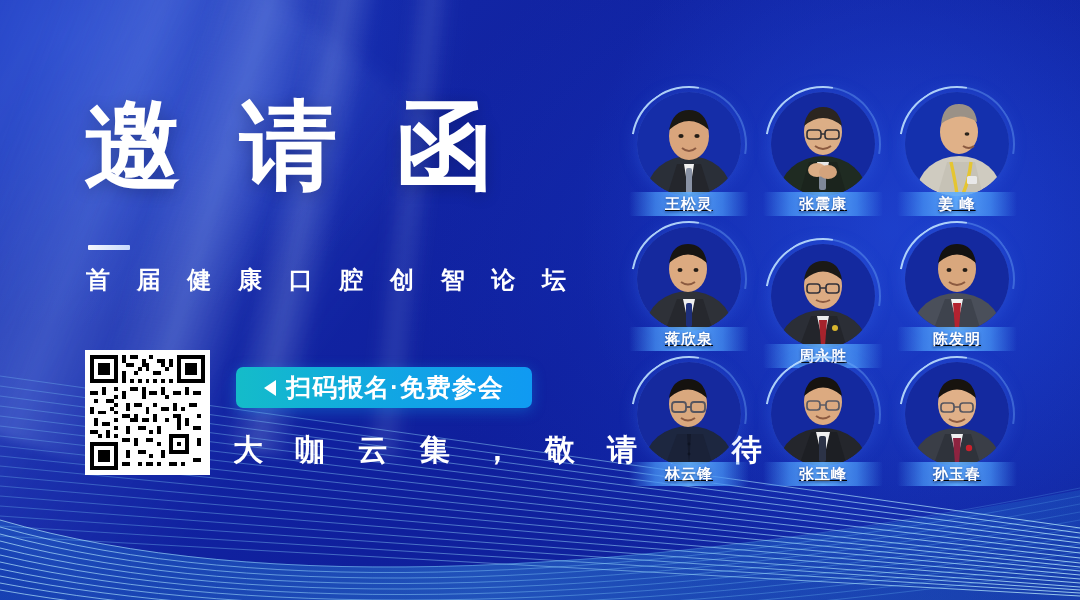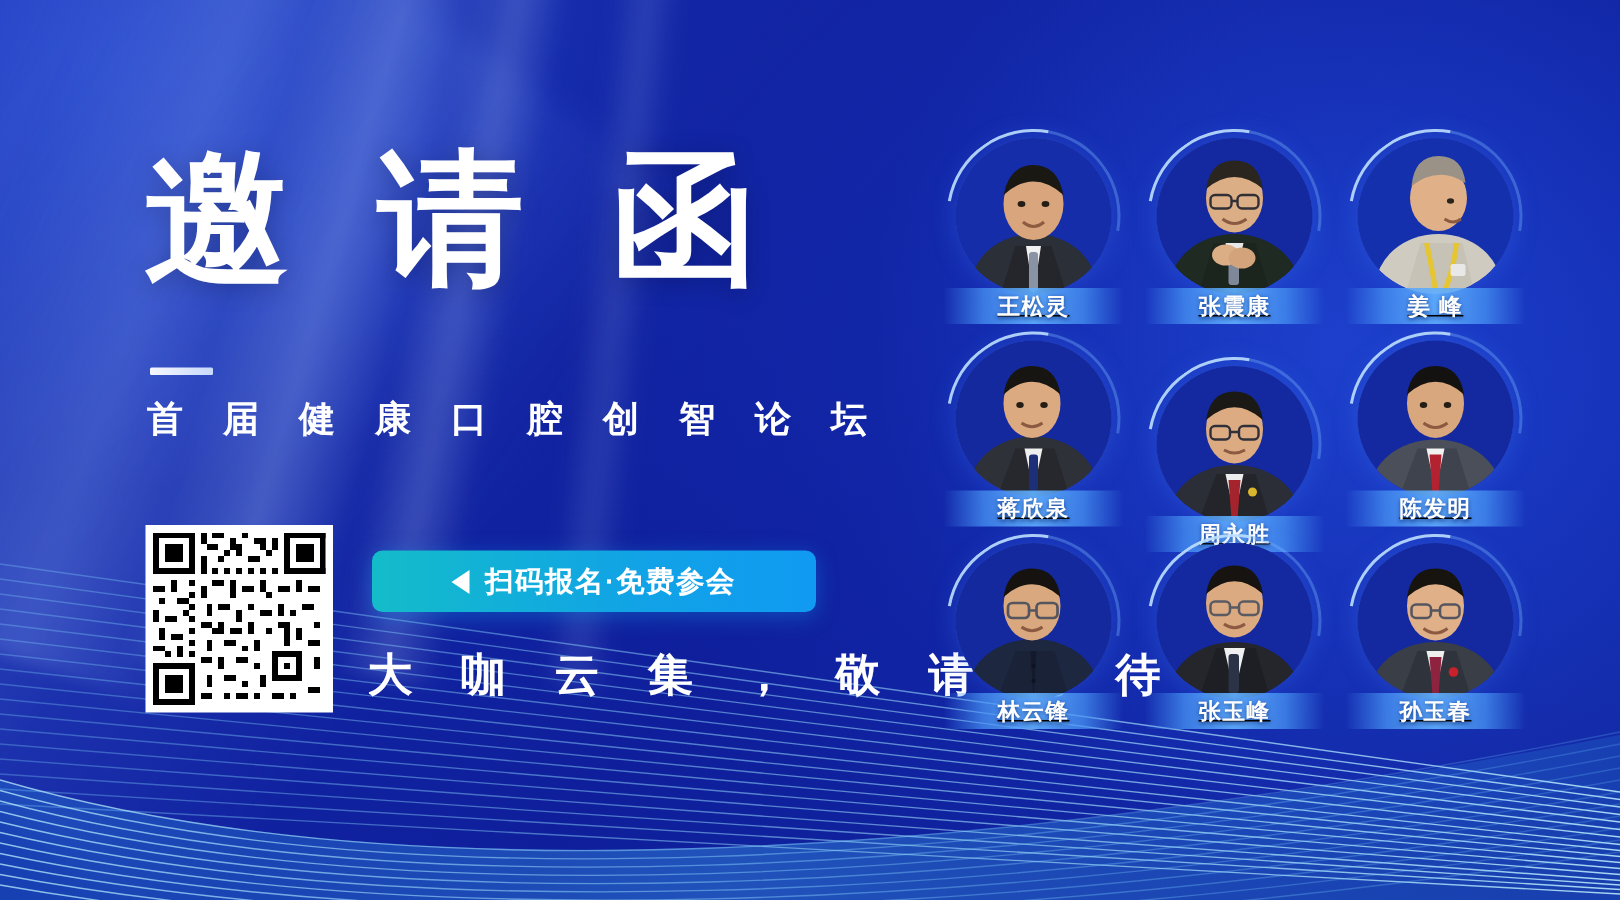--- a/index.html
+++ b/index.html
@@ -36,21 +36,21 @@
       background:linear-gradient(90deg,rgba(110,150,250,0) 0%,rgba(110,150,250,.13) 55%,rgba(110,150,250,0) 100%);
       transform:rotate(37deg);filter:blur(9px);}
   .vglow{position:absolute;right:-120px;top:-120px;width:620px;height:700px;
       background:radial-gradient(closest-side,rgba(40,84,230,.45),rgba(40,84,230,0));
       pointer-events:none;}
 
   
   .wave{position:absolute;left:0;bottom:0;width:1080px;height:230px;pointer-events:none;}
 
   
-  .left{position:absolute;left:12px;top:0;width:600px;height:488px;padding-left:42px;}
+  .left{position:absolute;left:0;top:0;width:600px;height:488px;padding-left:42px;}
   .title{
     position:absolute;left:84px;top:97px;
     font-size:97px;line-height:1;font-weight:bold;color:#ffffff;
     letter-spacing:16px;
     text-shadow:0 3px 16px rgba(0,0,0,.22);
   }
   .rule{position:absolute;left:88px;top:245px;width:42px;height:5px;
     background:linear-gradient(90deg,#ffffff,#cfe0ff);border-radius:1px;opacity:.95;}
   .subtitle{
     position:absolute;left:86px;top:268px;
@@ -67,21 +67,21 @@
     border-radius:7px;
     background:linear-gradient(90deg,#14bcc9 0%,#12b0d8 28%,#11a3e6 60%,#109af2 100%);
     display:flex;align-items:center;justify-content:center;
     box-shadow:0 3px 14px rgba(16,160,240,.35);
     cursor:pointer;
   }
   .cta .arrow{
     width:0;height:0;border-top:8px solid transparent;border-bottom:8px solid transparent;
     border-right:12px solid #ffffff;margin-right:10px;flex:0 0 auto;
   }
-  .cta .ctatxt{color:#fff;font-size:19px;font-weight:bold;letter-spacing:1px;white-space:nowrap;}
+  .cta .ctatxt{color:#fff;font-size:25px;font-weight:bold;letter-spacing:1px;white-space:nowrap;}
 
   .tagline{
     position:absolute;left:233px;top:430px;
     font-size:30px;font-weight:600;color:#ffffff;letter-spacing:12px;white-space:nowrap;
   }
 
   
   .grid{position:absolute;left:610px;top:82px;width:440px;height:420px;}
   .cell{position:absolute;width:130px;height:125px;}
   .ring{

